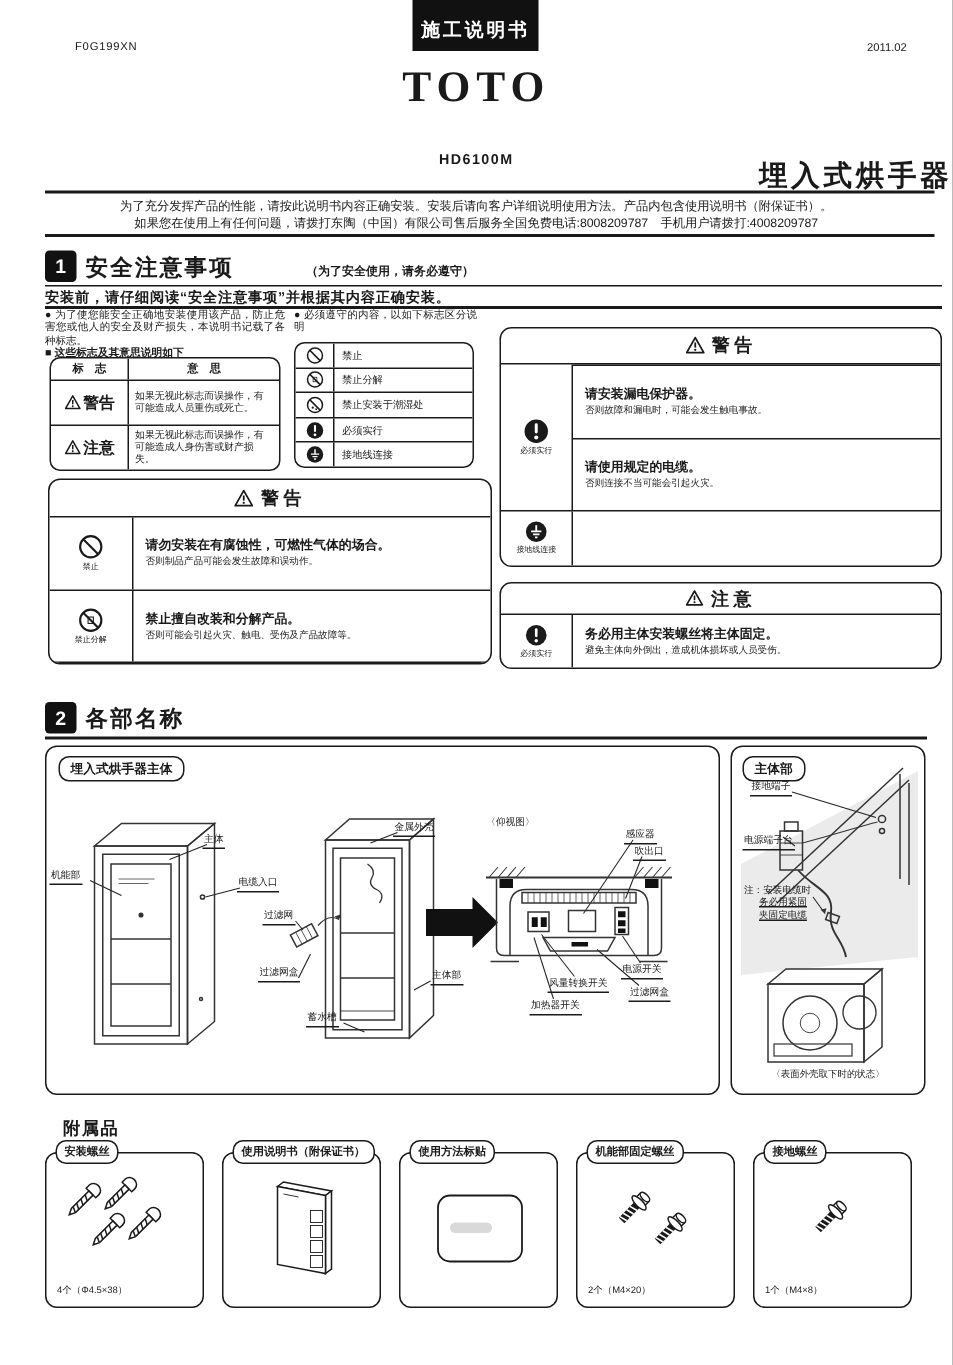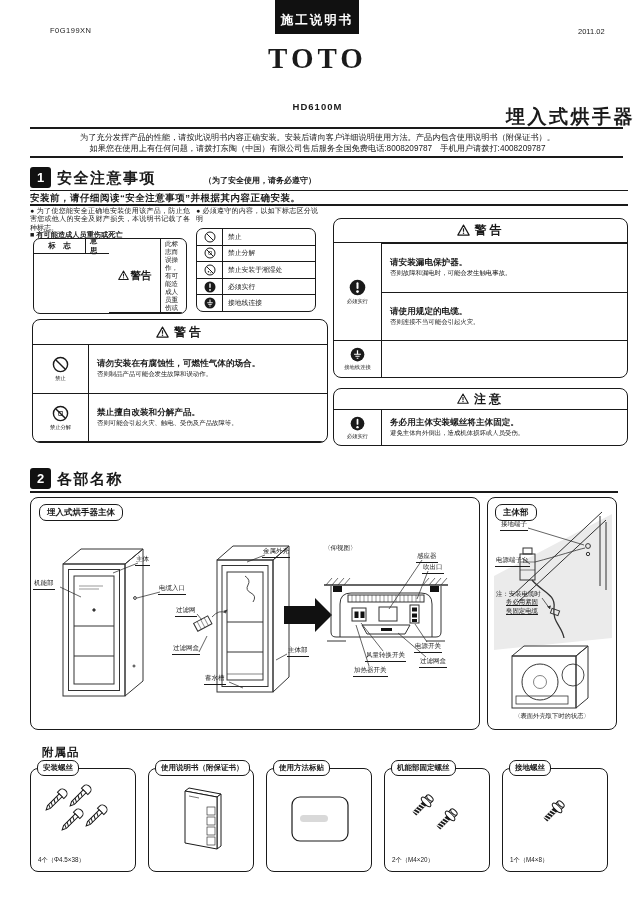--- a/index.html
+++ b/index.html
@@ -28,21 +28,21 @@
     font-size:13px; font-weight:bold; display:flex; align-items:center; justify-content:center; }
   .sectitle { position:absolute; font-size:15px; font-weight:bold; letter-spacing:1.5px; }
   .sectitle small { font-size:8px; font-weight:bold; letter-spacing:0;margin-left:48px; }
   .subtitle { position:absolute; font-size:9.5px; font-weight:bold; letter-spacing:.5px; }
 
   .bullet { position:absolute; font-size:7px; line-height:8.3px; text-align:justify; }
   .marksnote { position:absolute; font-size:7.2px; font-weight:bold; }
 
   
   .sign-table { position:absolute; left:33px; top:238px; width:154px; height:76px;
-    border:1.5px solid #1a1a1a; border-radius:7px; overflow:hidden; display:flex; flex-direction:row; background:#fff; }
+    border:1.5px solid #1a1a1a; border-radius:7px; overflow:hidden; display:flex; flex-direction:column; background:#fff; }
   .st-head { display:flex; height:15px; border-bottom:1px solid #1a1a1a; font-size:7.5px; font-weight:bold; }
   .st-row { flex:1; display:flex; border-bottom:1px solid #1a1a1a; }
   .st-row:last-child { border-bottom:none; }
   .st-c1 { width:52px; border-right:1px solid #1a1a1a; display:flex; align-items:center; justify-content:center; gap:2px; }
   .st-c2 { flex:1; display:flex; align-items:center; justify-content:center; padding:2px 4px; }
   .st-row .st-c2 { font-size:6.6px; line-height:8px; justify-content:flex-start; }
   .st-sign { font-size:10.5px; font-weight:bold; }
 
   
   .sym-table { position:absolute; left:196px; top:228px; width:120px; height:84px;
@@ -157,21 +157,21 @@
 
   <div class="secnum" style="left:30px;top:167px">1</div>
   <div class="sectitle" style="left:57px;top:169px">
     <span>安全注意事项</span><small>（为了安全使用，请务必遵守）</small>
   </div>
   <div class="rule" style="left:30px;top:190px;width:598px;height:1px"></div>
   <div class="subtitle" style="left:30px;top:192px">安装前，请仔细阅读“安全注意事项”并根据其内容正确安装。</div>
   <div class="rule" style="left:30px;top:203.5px;width:598px;height:2px"></div>
 
   <div class="bullet" style="left:30px;top:207px;width:160px">● 为了使您能安全正确地安装使用该产品，防止危害您或他人的安全及财产损失，本说明书记载了各种标志。</div>
-  <div class="marksnote" style="left:30px;top:230px">■ 有可能造成人员重伤或死亡</div>
+  <div class="marksnote" style="left:30px;top:230px">■ 这些标志及其意思说明如下</div>
   <div class="bullet" style="left:196px;top:207px;width:122px">● 必须遵守的内容，以如下标志区分说明</div>
 
   <div class="sign-table">
     <div class="st-head">
       <div class="st-c1">标　志</div>
       <div class="st-c2">意　思</div>
     </div>
     <div class="st-row">
       <div class="st-c1">
         <svg width="11" height="11" viewBox="0 0 24 24">

